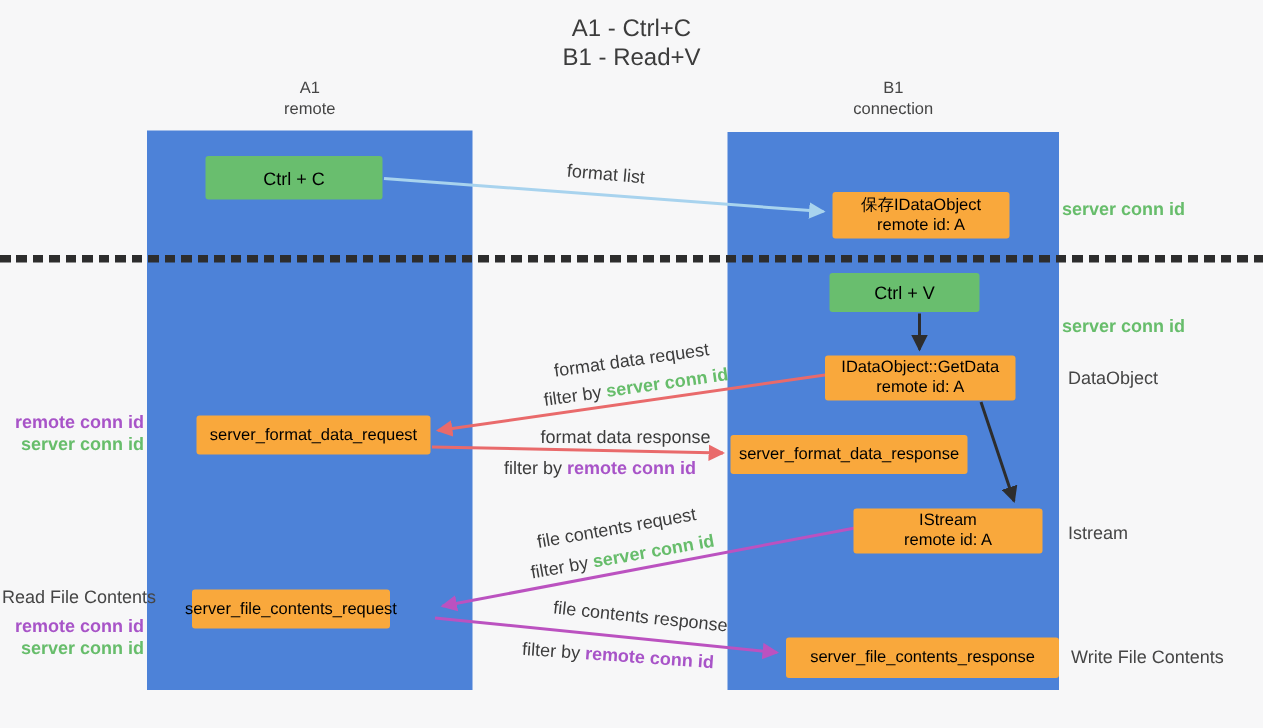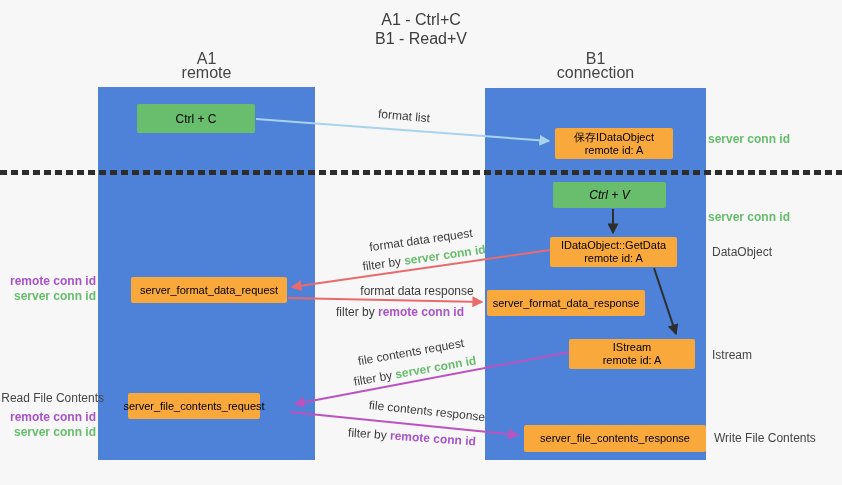--- a/index.html
+++ b/index.html
@@ -2,40 +2,40 @@
 <html style="--background: #f7f7f8; --column-blue: #4d82d8; --node-green: #69be6e; --node-orange: #f9a83c; --arrow-lightblue: #a8d3ee; --arrow-red: #e96a6b; --arrow-magenta: #bb52c0; --arrow-black: #2d2d2d; --text-green: #67bd6b; --text-purple: #a854c8; --text-dark: #3c3c3c;"><head>
 <meta charset="utf-8">
 <style>
   html,body{margin:0;padding:0;}
   body{background:var(--background,#f7f7f8);font-family:"Liberation Sans",sans-serif;}
   .stage{position:relative;width:842px;height:485px;overflow:hidden;background:var(--background,#f7f7f8);padding-left:12px;}
 
   .title{position:absolute;top:10px;left:0;width:842px;text-align:center;
          font-size:16px;line-height:19px;color:var(--text-dark,#3c3c3c);}
 
-  .colhead{position:absolute;top:52px;text-align:center;font-size:16px;line-height:14px;
+  .colhead{position:absolute;top:52px;text-align:center;font-size:11px;line-height:14px;
            color:#454545;}
   .colhead.a1{left:98px;width:217px;}
   .colhead.b1{left:485px;width:221px;}
 
   .colrect{position:absolute;background:var(--column-blue,#4d82d8);}
   .colrect.a1{left:98px;top:87px;width:217px;height:373px;}
   .colrect.b1{left:485px;top:88px;width:221px;height:372px;}
 
   .dashline{position:absolute;left:0;top:170px;width:842px;height:5px;
     background:repeating-linear-gradient(to right,var(--arrow-black,#2d2d2d) 0 7px,transparent 7px 11px);}
 
   .node{position:absolute;display:flex;flex-direction:column;align-items:center;justify-content:center;
         color:#000000;text-align:center;border-radius:2px;white-space:nowrap;}
   .node.green{background:var(--node-green,#69be6e);font-size:12px;}
   .node.orange{background:var(--node-orange,#f9a83c);font-size:11px;line-height:13px;}
 
   .b-ctrlc{left:137px;top:104px;width:118px;height:29px;}
   .b-save{left:555px;top:128px;width:118px;height:31px;}
-  .b-ctrlv{left:553px;top:182px;width:113px;height:26px;font-style:italic;}
+  .b-ctrlv{left:553px;top:182px;width:100px;height:26px;}
   .b-getdata{left:550px;top:237px;width:127px;height:30px;}
   .b-freq{left:131px;top:277px;width:156px;height:26px;}
   .b-fres{left:487px;top:290px;width:158px;height:26px;}
   .b-istream{left:569px;top:339px;width:126px;height:30px;}
   .b-filereq{left:128px;top:393px;width:132px;height:26px;}
   .b-fileres{left:524px;top:425px;width:182px;height:27px;}
 
   .sidelabel{position:absolute;font-size:12px;white-space:nowrap;color:#454545;}
   .sidelabel.green{color:var(--text-green,#67bd6b);font-weight:bold;}
   .sidelabel.purple{color:var(--text-purple,#a854c8);font-weight:bold;}

